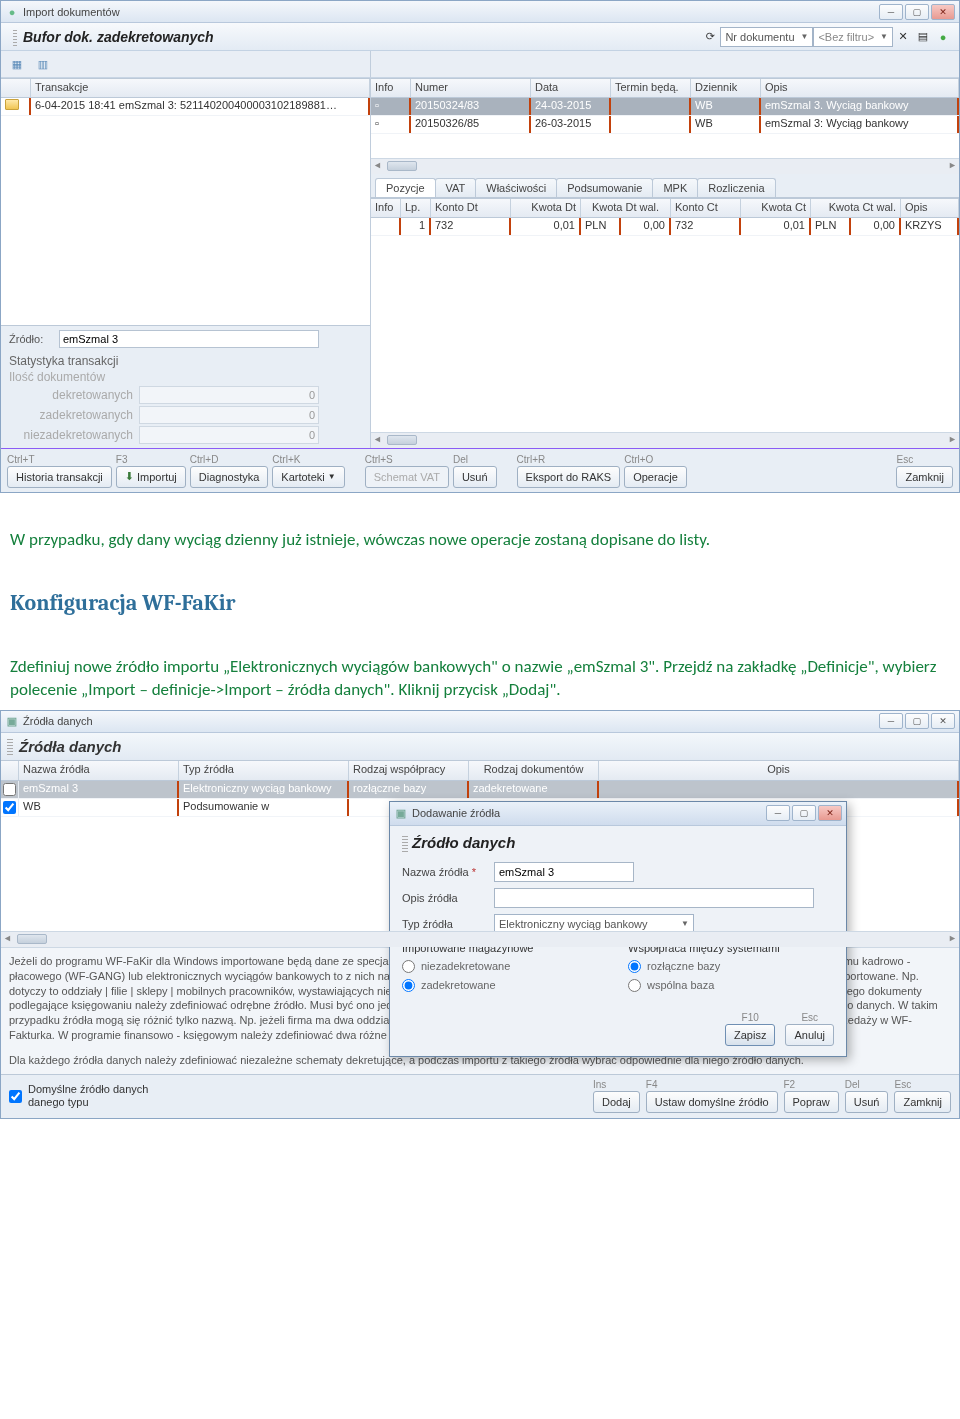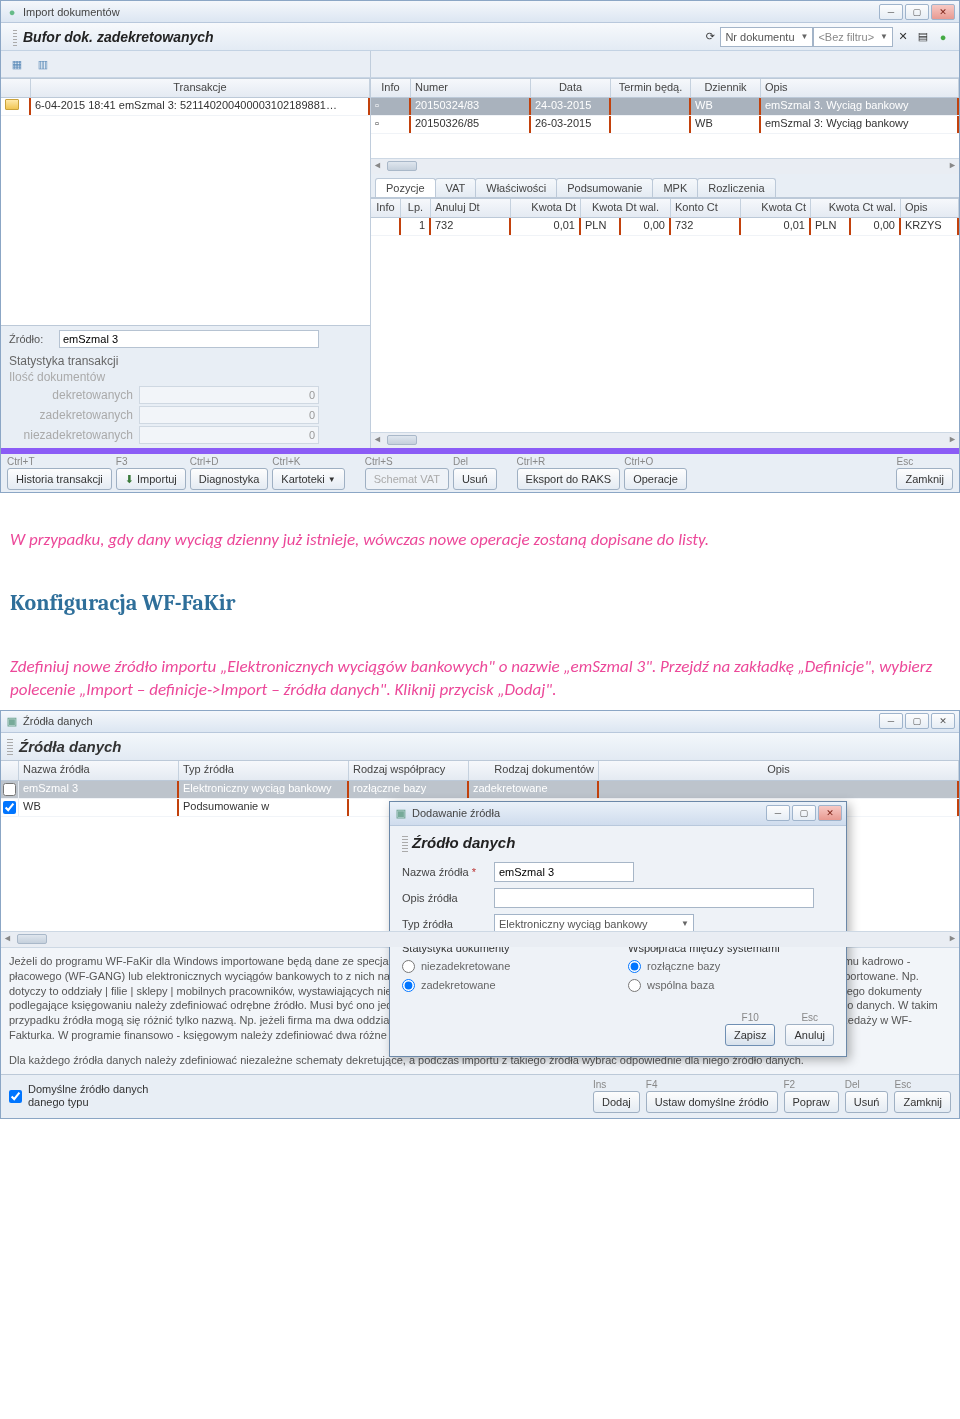--- a/index.html
+++ b/index.html
@@ -20,21 +20,21 @@
     .combo { height: 20px; border: 1px solid #a3b4c8; background: #fff; display: inline-flex; align-items: center; padding: 0 4px; font-size: 11px; color: #555; }
     .combo .arrow { margin-left: 6px; font-size: 8px; color: #666; }
     
     .iconbar { background: #e9eef5; border-bottom: 1px solid #c8d5e4; padding: 4px 6px; display: flex; gap: 6px; }
     
     .main-split { display: flex; height: 370px; }
     .left-pane { width: 370px; border-right: 1px solid #c0cddc; display: flex; flex-direction: column; background: #e8eef5; }
     .right-pane { flex: 1; display: flex; flex-direction: column; background: #e8eef5; }
     
     .grid-head { display: flex; background: linear-gradient(#f6f8fb,#e4eaf2); border-bottom: 1px solid #bcc9d8; border-top: 1px solid #bcc9d8; height: 20px; }
-    .gh-cell { padding: 2px 4px; border-right: 1px solid #c5d1de; font-size: 11px; color: #444; text-align: center; overflow: hidden; white-space: nowrap; }
+    .gh-cell { padding: 2px 4px; border-right: 1px solid #c5d1de; font-size: 11px; color: #444; text-align: left; overflow: hidden; white-space: nowrap; }
     
     .grid-body { background: #fff; flex: 1; overflow: hidden; }
     .grid-row { display: flex; height: 18px; border-bottom: 1px solid #f0f3f7; }
     .grid-row.selected { background: #a9b2bd; color: #fff; }
     .gc { padding: 1px 4px; border-right: 2px solid #c2410c; font-size: 11px; overflow: hidden; white-space: nowrap; }
     
     .left-bottom { border-top: 1px solid #bcc9d8; padding: 4px 8px; background: #e8eef5; font-size: 11px; color: #888; }
     .left-bottom .lbl { display: inline-block; width: 50px; color: #555; }
     .left-bottom input { border: 1px solid #b6c3d2; background: #fff; height: 18px; width: 260px; padding: 0 3px; font-size: 11px; }
     .stat-section { margin-top: 6px; font-size: 12px; }
@@ -46,28 +46,28 @@
     
     .scrollbar-h { height: 16px; background: #e9edf3; border-top: 1px solid #cdd8e4; position: relative; }
     .scrollbar-h::before { content: "◄"; position: absolute; left: 2px; top: 1px; font-size: 9px; color: #888; }
     .scrollbar-h::after { content: "►"; position: absolute; right: 2px; top: 1px; font-size: 9px; color: #888; }
     .scrollbar-h .thumb { position: absolute; left: 16px; top: 2px; width: 30px; height: 10px; background: linear-gradient(#dfe6ee,#c5d0dc); border: 1px solid #a9b8c9; border-radius: 2px; }
     
     .tabs { display: flex; background: #e8eef5; border-bottom: 1px solid #bcc9d8; padding: 4px 4px 0; gap: 0; }
     .tab { padding: 3px 10px; border: 1px solid #bcc9d8; border-bottom: none; background: linear-gradient(#f5f8fb,#e4ebf3); font-size: 11px; color: #444; margin-right: -1px; border-radius: 3px 3px 0 0; }
     .tab.active { background: #fff; position: relative; z-index: 1; }
     
-    .footer-bar { display: flex; align-items: center; background: #e8eef5; border-top: 6px solid #8b5cf6; padding: 2px 6px; gap: 4px; height: 44px; }
+    .footer-bar { display: flex; align-items: center; background: #e8eef5; border-top: 1px solid #8b5cf6; padding: 2px 6px; gap: 4px; height: 44px; }
     .shortcut { font-size: 10px; color: #888; margin-right: 2px; }
     .btn { height: 22px; border: 1px solid #9fb0c3; background: linear-gradient(#fdfdfd,#e4ebf3); padding: 0 8px; font-size: 11px; color: #333; border-radius: 3px; display: inline-flex; align-items: center; gap: 3px; }
     .btn.disabled { color: #aaa; background: #eef2f7; }
     .fcol { display: flex; flex-direction: column; align-items: flex-start; gap: 1px; }
     
     
-    .doc-text { font-family: Calibri, Arial, sans-serif; font-size: 17px; color: #ec4899; padding: 16px 10px 8px; line-height: 1.35; font-style: italic; }
+    .doc-text { font-family: Calibri, Arial, sans-serif; font-size: 17px; color: #15803d; padding: 16px 10px 8px; line-height: 1.35; }
     .doc-heading { font-family: Cambria, Georgia, serif; color: #2f6f9a; font-size: 22px; font-weight: bold; padding: 30px 10px 24px; }
     
     
     .w2-header { display: flex; background: linear-gradient(#f3f7fb,#e2eaf3); border-bottom: 1px solid #bcc9d8; height: 28px; align-items: center; padding: 0 6px; }
     .w2-header .handle { width: 6px; height: 18px; background: repeating-linear-gradient(0deg,#aaa,#aaa 1px,transparent 1px,transparent 3px); margin-right: 6px; }
     .w2-header h2 { font-size: 15px; font-weight: bold; font-style: italic; }
     
     .w2-grid-head { display: flex; background: linear-gradient(#f6f8fb,#e4eaf2); border-bottom: 1px solid #bcc9d8; height: 20px; }
     .w2-body { background: #fff; height: 150px; position: relative; }
     .w2-row { display: flex; height: 18px; border-bottom: 1px solid #f1f4f8; font-size: 11px; }
@@ -207,21 +207,21 @@
         <div class="tab active">Pozycje</div>
         <div class="tab">VAT</div>
         <div class="tab">Właściwości</div>
         <div class="tab">Podsumowanie</div>
         <div class="tab">MPK</div>
         <div class="tab">Rozliczenia</div>
       </div>
       <div class="grid-head">
         <div class="gh-cell" style="width:30px">Info</div>
         <div class="gh-cell" style="width:30px">Lp.</div>
-        <div class="gh-cell" style="width:80px;text-align:left">Anuluj Dt</div>
+        <div class="gh-cell" style="width:80px;text-align:left">Konto Dt</div>
         <div class="gh-cell" style="width:70px;text-align:right">Kwota Dt</div>
         <div class="gh-cell" style="width:90px;text-align:center">Kwota Dt wal.</div>
         <div class="gh-cell" style="width:70px;text-align:left">Konto Ct</div>
         <div class="gh-cell" style="width:70px;text-align:right">Kwota Ct</div>
         <div class="gh-cell" style="width:90px;text-align:right">Kwota Ct wal.</div>
         <div class="gh-cell" style="flex:1;text-align:left">Opis</div>
       </div>
       <div class="grid-body">
         <div class="grid-row">
           <div class="gc" style="width:30px"></div>
@@ -307,21 +307,21 @@
   </div>
   <div class="w2-header">
     <span class="handle"></span>
     <h2>Źródła danych</h2>
   </div>
   <div class="w2-grid-head">
     <div class="gh-cell" style="width:18px"></div>
     <div class="gh-cell" style="width:160px;text-align:left">Nazwa źródła</div>
     <div class="gh-cell" style="width:170px;text-align:left">Typ źródła</div>
     <div class="gh-cell" style="width:120px;text-align:left">Rodzaj współpracy</div>
-    <div class="gh-cell" style="width:130px;text-align:right">Rodzaj dokumentów</div>
+    <div class="gh-cell" style="width:130px;text-align:center">Rodzaj dokumentów</div>
     <div class="gh-cell" style="flex:1;text-align:center">Opis</div>
   </div>
   <div class="w2-body">
     <div class="w2-row selected">
       <div class="cb">
           <input type="checkbox" style="">
         </div>
       <div class="gc" style="width:160px">emSzmal 3</div>
       <div class="gc" style="width:170px">Elektroniczny wyciąg bankowy</div>
       <div class="gc" style="width:120px">rozłączne bazy</div>
@@ -358,21 +358,21 @@
         </div>
         <div class="frow">
           <span class="flabel">Typ źródła</span>
           <span class="combo" style="width:200px">
               <span>Elektroniczny wyciąg bankowy</span>
               <span class="arrow" style="margin-left:auto">▼</span>
             </span>
         </div>
         <div class="fieldset-row">
           <div class="fieldset">
-            <div class="fstitle">Statystyka dokumenty</div>
+            <div class="fstitle">Importowane magazynowe</div>
             <label class="radio-row">
                 <input type="radio" name="g1" style="">
                 <span>niezadekretowane</span>
               </label>
             <label class="radio-row">
                 <input type="radio" name="g1" checked="" style="">
                 <span>zadekretowane</span>
               </label>
           </div>
           <div class="fieldset">

